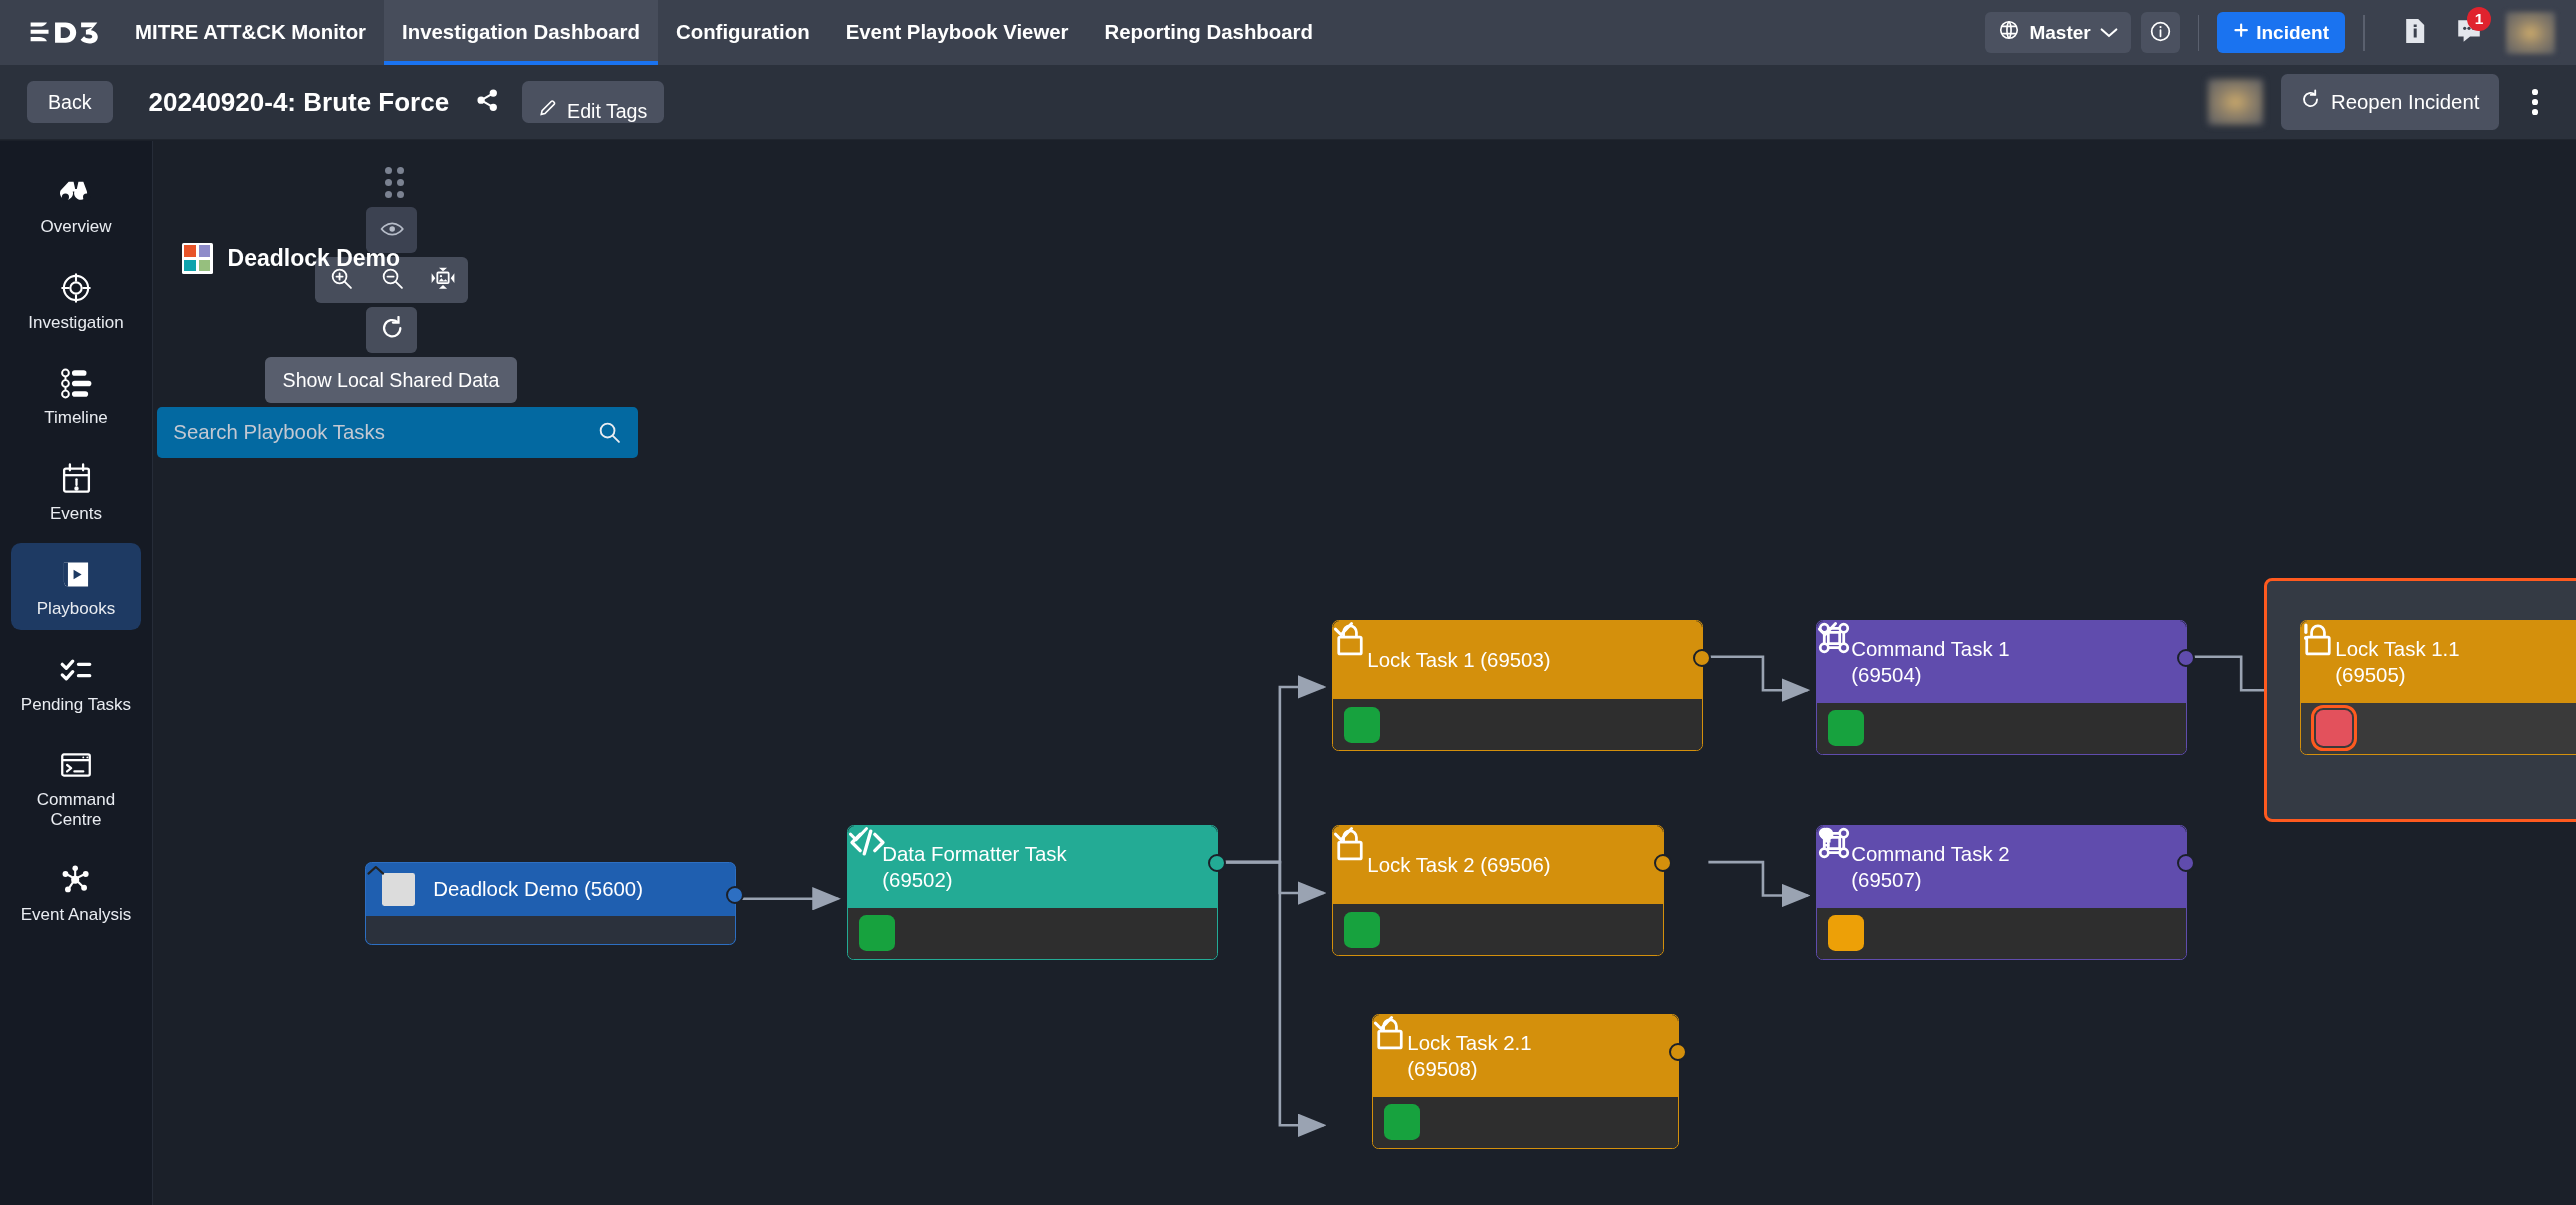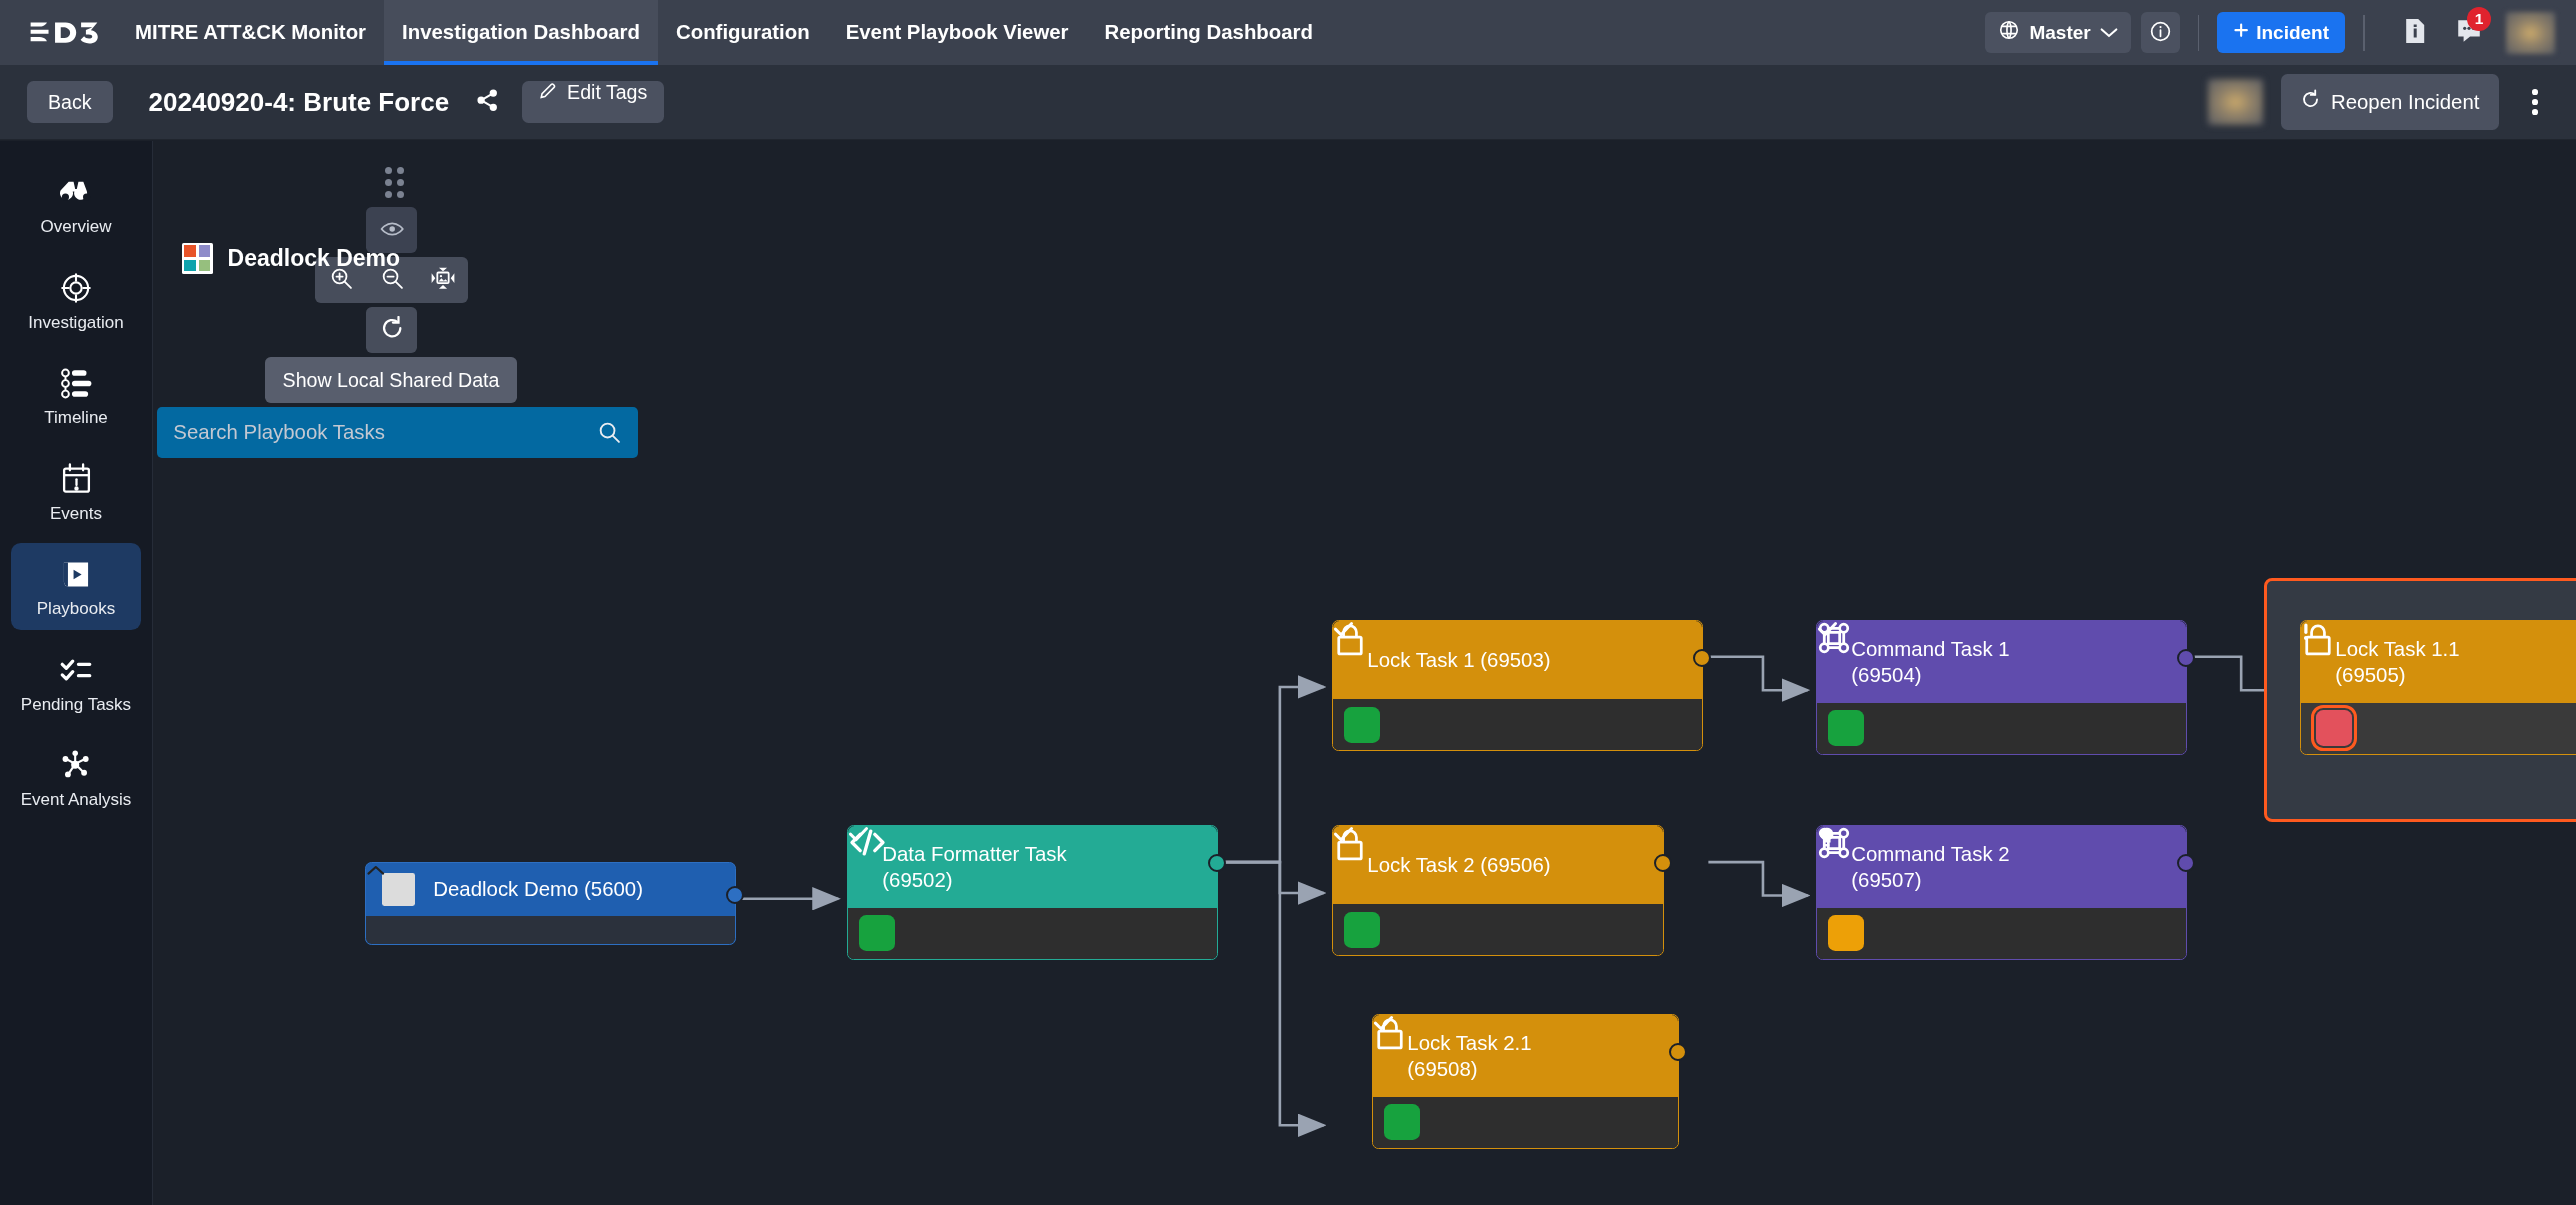--- a/index.html
+++ b/index.html
@@ -102,21 +102,21 @@
   }
   .share-btn {
     margin-left: 21px; width: 34px; height: 34px;
     display: flex; align-items: center; justify-content: center; cursor: pointer;
   }
   .edit-tags-btn {
     margin-left: 18px;
     background: #4b5160; color: #fff;
     border-radius: 6.5px; height: 42px; padding: 0 16.3px;
     font-size: 19.6px; font-family: inherit; border: none;
-    display: flex; align-items: flex-start; gap: 9px; cursor: pointer;
+    display: flex; align-items: flex-end; gap: 9px; cursor: pointer;
   }
   .subheader-right {
     margin-left: auto; display: flex; align-items: center; padding-right: 24.4px;
   }
   .avatar-md {
     width: 55px; height: 46px; border-radius: 3.3px;
     background: radial-gradient(ellipse at 50% 50%, #c9a86b 0%, #8d7f68 45%, #5b5d63 100%);
     filter: blur(3.3px); cursor: pointer;
   }
   .reopen-btn {
@@ -475,20 +475,32 @@
     <span class="side-icon">
       <svg width="34" height="26" viewBox="0 0 42 32" fill="none" stroke="#fff" stroke-width="4" stroke-linecap="round" stroke-linejoin="round">
         <path d="M4 9l5 5 8-9"></path>
           <path d="M4 22l5 5 8-9"></path>
         <path d="M24 9h14M24 23h14"></path>
       </svg>
     </span>
     <span class="side-label">Pending Tasks</span>
   </div>
 
+  <div class="side-item">
+    <span class="side-icon">
+      <svg width="34" height="28" viewBox="0 0 42 34" fill="none" stroke="#fff" stroke-width="2.8">
+        <rect x="4" y="4" width="34" height="26" rx="2"></rect>
+        <path d="M4 11h34"></path>
+          <circle cx="30" cy="7.6" r="1.2" fill="#fff" stroke="none"></circle>
+          <circle cx="35" cy="7.6" r="1.2" fill="#fff" stroke="none"></circle>
+        <path d="M10 17l5 4-5 4M19 25h11" stroke-linecap="round" stroke-linejoin="round"></path>
+      </svg>
+    </span>
+    <span class="side-label">Command Centre</span>
+  </div>
 
   <div class="side-item">
     <span class="side-icon">
       <svg width="34" height="33" viewBox="0 0 42 40" fill="#fff">
         <path d="M20 18l-11-6M20 18l12-6M20 18l-8 12M20 18l10 10M20 18V6" stroke="#fff" stroke-width="2.6"></path>
         <circle cx="20" cy="19" r="5"></circle>
           <circle cx="8" cy="12" r="3.6"></circle>
           <circle cx="33" cy="12" r="3.6"></circle>
         <circle cx="11" cy="31" r="3.6"></circle>
           <circle cx="31" cy="29" r="3.6"></circle>

